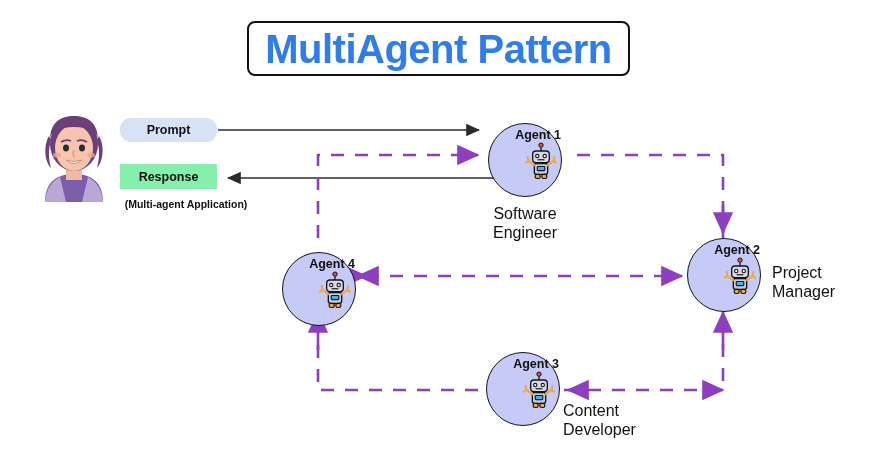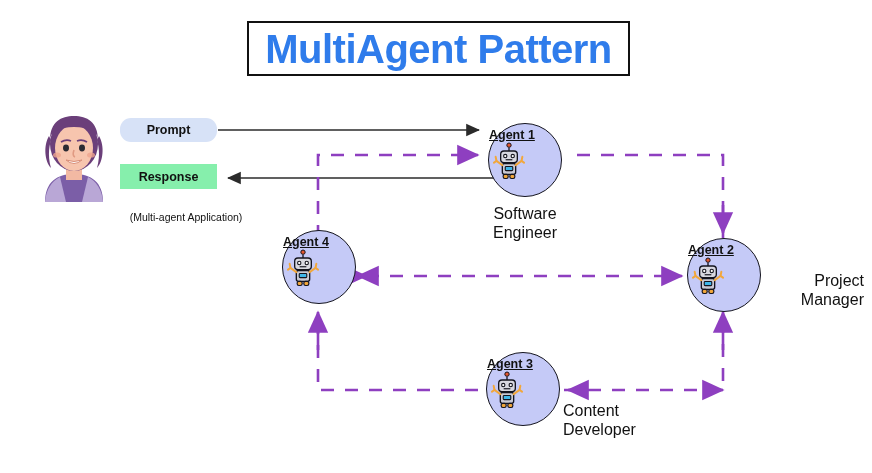--- a/index.html
+++ b/index.html
@@ -3,62 +3,62 @@
 <meta charset="utf-8">
 <style>
   html,body{margin:0;padding:0;background:#ffffff;}
   body{width:872px;height:473px;overflow:hidden;
        font-family:"Liberation Sans","DejaVu Sans",sans-serif;color:#111;}
   #stage{position:relative;width:872px;height:473px;background:#fff;}
 
   
   .title-box{
     position:absolute;left:247px;top:21px;width:383px;height:55px;
-    border:2px solid #111;border-radius:0;background:#fff;
+    border:2px solid #111;border-radius:8px;background:#fff;
     display:flex;align-items:center;justify-content:center;box-sizing:border-box;
   }
   .title-text{
     font-size:40px;font-weight:700;color:#2f7ceb;letter-spacing:-0.5px;
     line-height:1;white-space:nowrap;
   }
 
   
   #edges{position:absolute;left:0;top:0;width:872px;height:473px;}
 
   
   .iobox{
     position:absolute;display:flex;align-items:center;justify-content:center;
     font-size:12.5px;font-weight:700;color:#111;box-sizing:border-box;
   }
   #prompt-box{left:120px;top:118px;width:97px;height:24px;background:#d7e2f7;border-radius:11px;}
   #response-box{left:120px;top:164px;width:97px;height:25px;background:#86efac;}
   #app-caption{
-    position:absolute;left:106px;top:211px;width:160px;text-align:center;
-    font-size:10.5px;font-weight:400;color:#111;white-space:nowrap;
+    position:absolute;left:106px;top:198px;width:160px;text-align:center;
+    font-size:10.5px;font-weight:700;color:#111;white-space:nowrap;
   }
 
   
   #avatar{position:absolute;left:33px;top:110px;width:82px;height:92px;}
 
   
   .agent{position:absolute;width:74px;height:74px;border-radius:50%;
     background:#c5caf7;border:1.6px solid #14141e;box-sizing:border-box;
-    display:flex;flex-direction:column;align-items:flex-start;text-decoration:underline;}
+    display:flex;flex-direction:column;align-items:flex-end;}
   .agent .aname{font-size:12.5px;font-weight:600;color:#111;margin-top:5px;line-height:1;
     white-space:nowrap;}
   .agent .bot{margin-top:-1px;width:40px;height:40px;}
   #agent1{left:488px;top:123px;}
   #agent2{left:687px;top:238px;}
   #agent3{left:486px;top:352px;}
-  #agent4{left:282px;top:230px;}
+  #agent4{left:282px;top:252px;}
 
   .role{position:absolute;font-size:16px;color:#111;line-height:1.18;text-align:center;
     white-space:pre-line;}
   #role1{left:465px;top:205px;width:120px;}
-  #role2{left:772px;top:272px;width:92px;text-align:right;}
+  #role2{left:772px;top:264px;width:92px;text-align:left;}
   #role4{left:136px;top:260px;width:136px;}
   #role3{left:563px;top:402px;width:104px;text-align:left;}
 </style>
 </head>
 <body>
 
 <div id="stage">
 
   <div class="title-box">
     <span class="title-text">MultiAgent Pattern</span>

